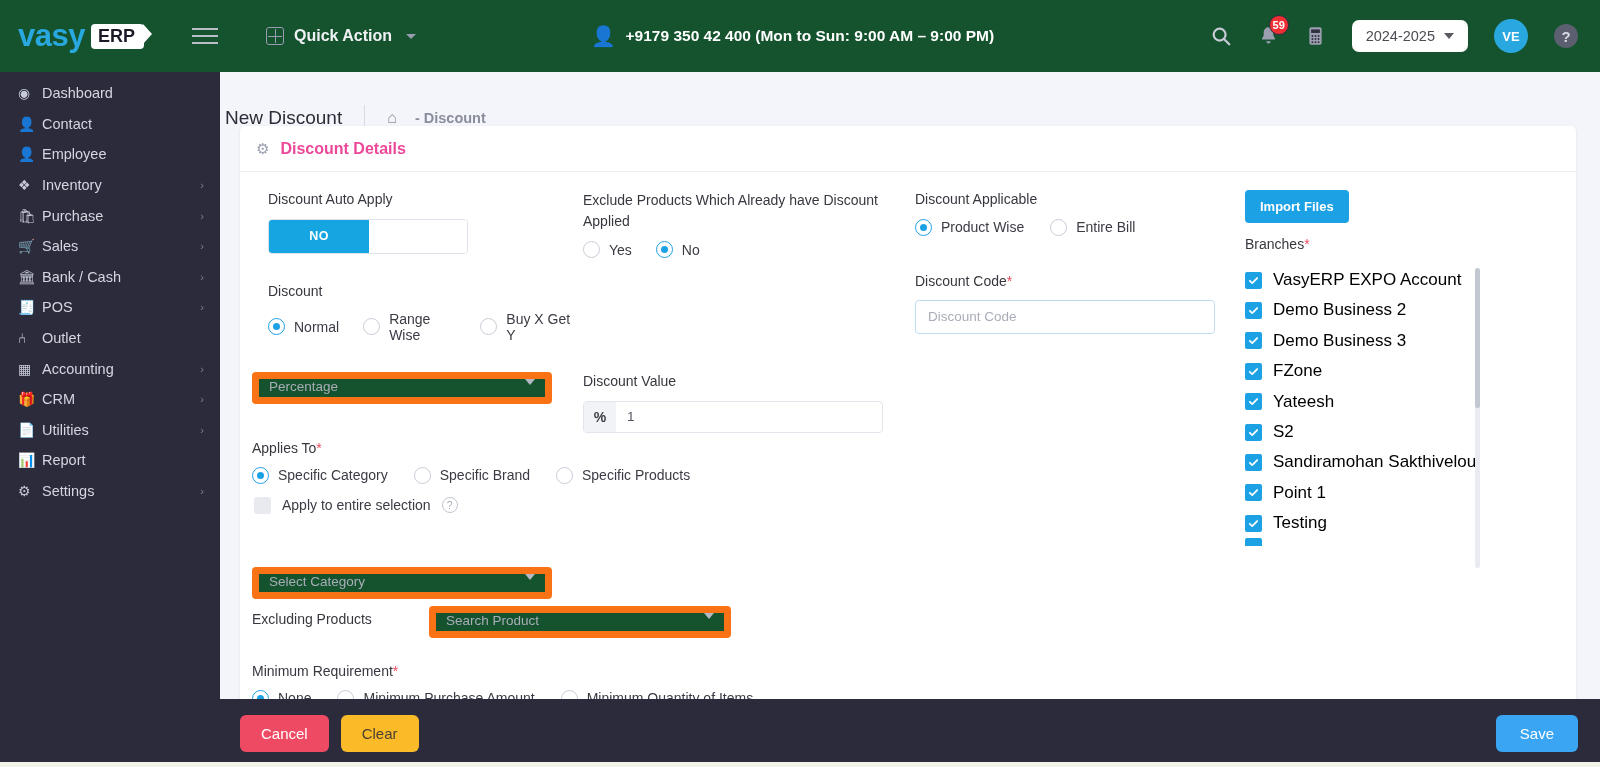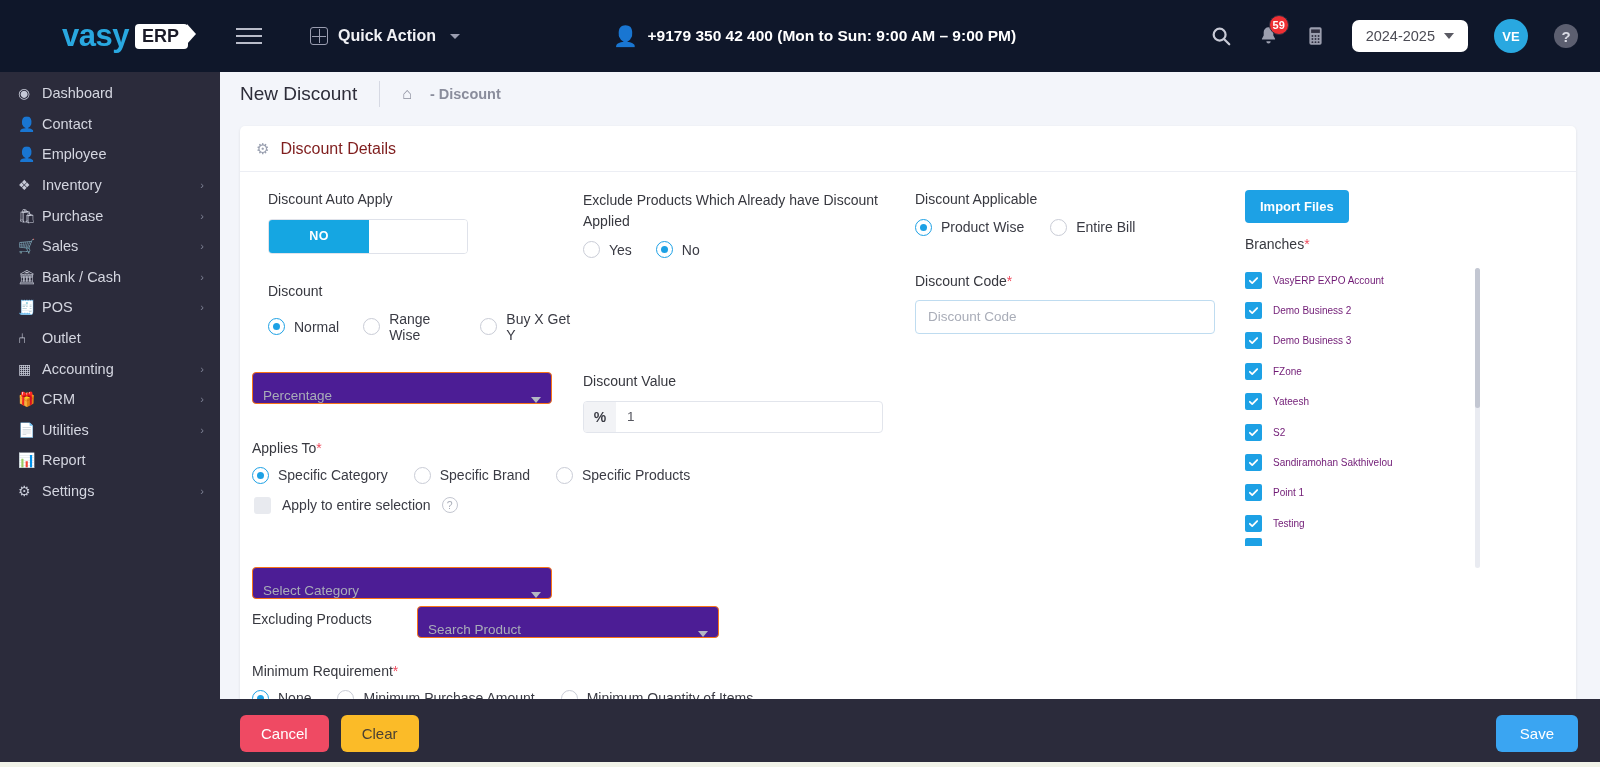--- a/index.html
+++ b/index.html
@@ -7,24 +7,23 @@
     width: 1600px; height: 767px;
     font-family: "Liberation Sans", sans-serif;
     background: #2b2b3b;
     overflow: hidden;
   }
   body { position: relative; }
 
   
   .topbar {
     position: absolute; top: 0; left: 0; width: 1600px; height: 72px;
-    background: #0f172a;
+    background: #14532d;
     display: flex; align-items: center;
     z-index: 30;
-    padding-left: 44px;
   }
   .logo-wrap { display: flex; align-items: center; padding-left: 18px; width: 170px; }
   .logo-text {
     font-size: 31px; font-weight: bold; color: #29a8e0; letter-spacing: -0.5px;
   }
   .logo-badge {
     margin-left: 6px; background: #fff; color: #1b1b28;
     font-size: 18px; font-weight: bold; padding: 2px 9px 2px 7px;
     border-radius: 4px; position: relative;
   }
@@ -101,39 +100,40 @@
   .nav-arrow {
     color: #7d8093; font-size: 11px;
   }
 
   
   .main {
     position: absolute; top: 72px; left: 220px; width: 1380px; height: 695px;
     background: #f3f5fa; z-index: 10; overflow: hidden;
   }
   .page-head {
-    height: 44px; display: flex; align-items: center; padding-left: 20px; gap: 0;
+    height: 44px; display: flex; align-items: center; padding-left: 5px; gap: 0;
     background: #f3f5fa;
+    margin-top: 24px;
   }
   .page-title { font-size: 19px; color: #2d2d39; font-weight: 500; padding-right: 22px; }
   .crumb-divider { width: 1px; height: 26px; background: #d6d9e3; }
   .home-ic { font-size: 16px; color: #8a8d9c; padding: 0 18px 0 22px; cursor: pointer; }
   .crumb { font-size: 14.5px; color: #8a8d9c; font-weight: bold; }
 
   .card {
     position: absolute; top: 54px; left: 20px; width: 1336px; height: 623px;
     background: #fff; border-radius: 5px; box-shadow: 0 1px 3px rgba(0,0,0,.09);
     overflow: hidden;
   }
   .card-head {
     height: 46px; display: flex; align-items: center; gap: 11px;
     padding-left: 16px; border-bottom: 1px solid #eceef4;
   }
   .gear-ic { color: #9aa0b0; font-size: 15px; }
-  .card-title { color: #7f1d1d; font-size: 16px; font-weight: 400; }
+  .card-title { color: #ec4899; font-size: 16px; font-weight: 700; }
 
   .card-body { position: relative; height: 577px; }
 
   
   .f-label { font-size: 14px; color: #37383f; margin-bottom: 9px; line-height: 1.42; }
   .req { color: #f04a5d; font-size: 14px; }
 
   .toggle {
     width: 200px; height: 35px; border: 1px solid #dfe2ea; border-radius: 4px;
     display: flex; overflow: hidden; cursor: pointer; background: #fff;
@@ -148,22 +148,22 @@
   .radio-item { display: flex; align-items: center; gap: 9px; cursor: pointer; }
   .rdo {
     width: 17px; height: 17px; border-radius: 50%; border: 1.6px solid #c9ccd6;
     display: flex; align-items: center; justify-content: center; flex-shrink: 0; background:#fff;
   }
   .rdo.on { border-color: #1da1e5; }
   .rdo.on::after { content: ""; width: 7px; height: 7px; border-radius: 50%; background: #1da1e5; }
   .rdo-lbl { font-size: 14px; color: #3a3b44; }
 
   .sel {
-    height: 32px; border: 1px solid #f97316; border-radius: 4px; background: #4c1d95;
-    display: flex; align-items: flex-end; padding: 0 10px; cursor: pointer;
+    height: 32px; border: 7px solid #f97316; border-radius: 4px; background: #14532d;
+    display: flex; align-items: flex-start; padding: 0 10px; cursor: pointer;
     font-size: 13.5px; color: #a9adb8;
   }
   .sel .caret { margin-left: auto; width:0;height:0;border-left:5px solid transparent;border-right:5px solid transparent;border-top:6px solid #b4b8c3; }
 
   .input-txt {
     height: 34px; border: 1px solid #bfdcf0; border-radius: 4px; background: #fff;
     display: flex; align-items: center; padding: 0 12px;
     font-size: 13.5px; color: #a9adb8;
   }
   .value-wrap {
@@ -193,21 +193,21 @@
   .branch-list {
     margin-top: 10px; height: 305px; overflow: hidden; position: relative;
     width: 235px;
   }
   .branch-item { display: flex; align-items: center; gap: 11px; height: 30.4px; cursor: pointer; }
   .chk-on {
     width: 17px; height: 17px; border-radius: 2px; background: #1da1e5;
     display: flex; align-items: center; justify-content: center; flex-shrink: 0;
   }
   .chk-on svg { display: block; }
-  .branch-lbl { font-size: 10px; color: #701a75; white-space: nowrap; }
+  .branch-lbl { font-size: 17px; color: #000000; white-space: nowrap; }
   .branch-scroll {
     position: absolute; right: 0; top: 3px; width: 5px; height: 300px;
     background: #e9ebf1; border-radius: 3px;
   }
   .branch-scroll i {
     position: absolute; top: 0; left: 0; width: 5px; height: 140px;
     background: #c3c7d2; border-radius: 3px; display: block;
   }
 
   
@@ -444,21 +444,21 @@
         </div>
       </div>
 
       <div style="position:absolute; left:12px; top:395px; width:300px;">
         <div class="sel">
           <span>Select Category</span>
           <span class="caret"></span>
         </div>
       </div>
 
-      <div style="position:absolute; left:12px; top:437px; display:flex; align-items:flex-start; gap:0;">
+      <div style="position:absolute; left:12px; top:437px; display:flex; align-items:flex-start; gap:12px;">
         <div class="f-label" style="width:165px; margin:0; line-height:1.5;">Excluding Products</div>
         <div class="sel" style="width:302px; margin-top:-3px;">
           <span>Search Product</span>
           <span class="caret"></span>
         </div>
       </div>
 
       <div style="position:absolute; left:12px; top:490px; width:700px; overflow:hidden; height:42px;">
         <div class="f-label" style="margin-bottom:8px;">
           <span>Minimum Requirement</span><span class="req">*</span>

